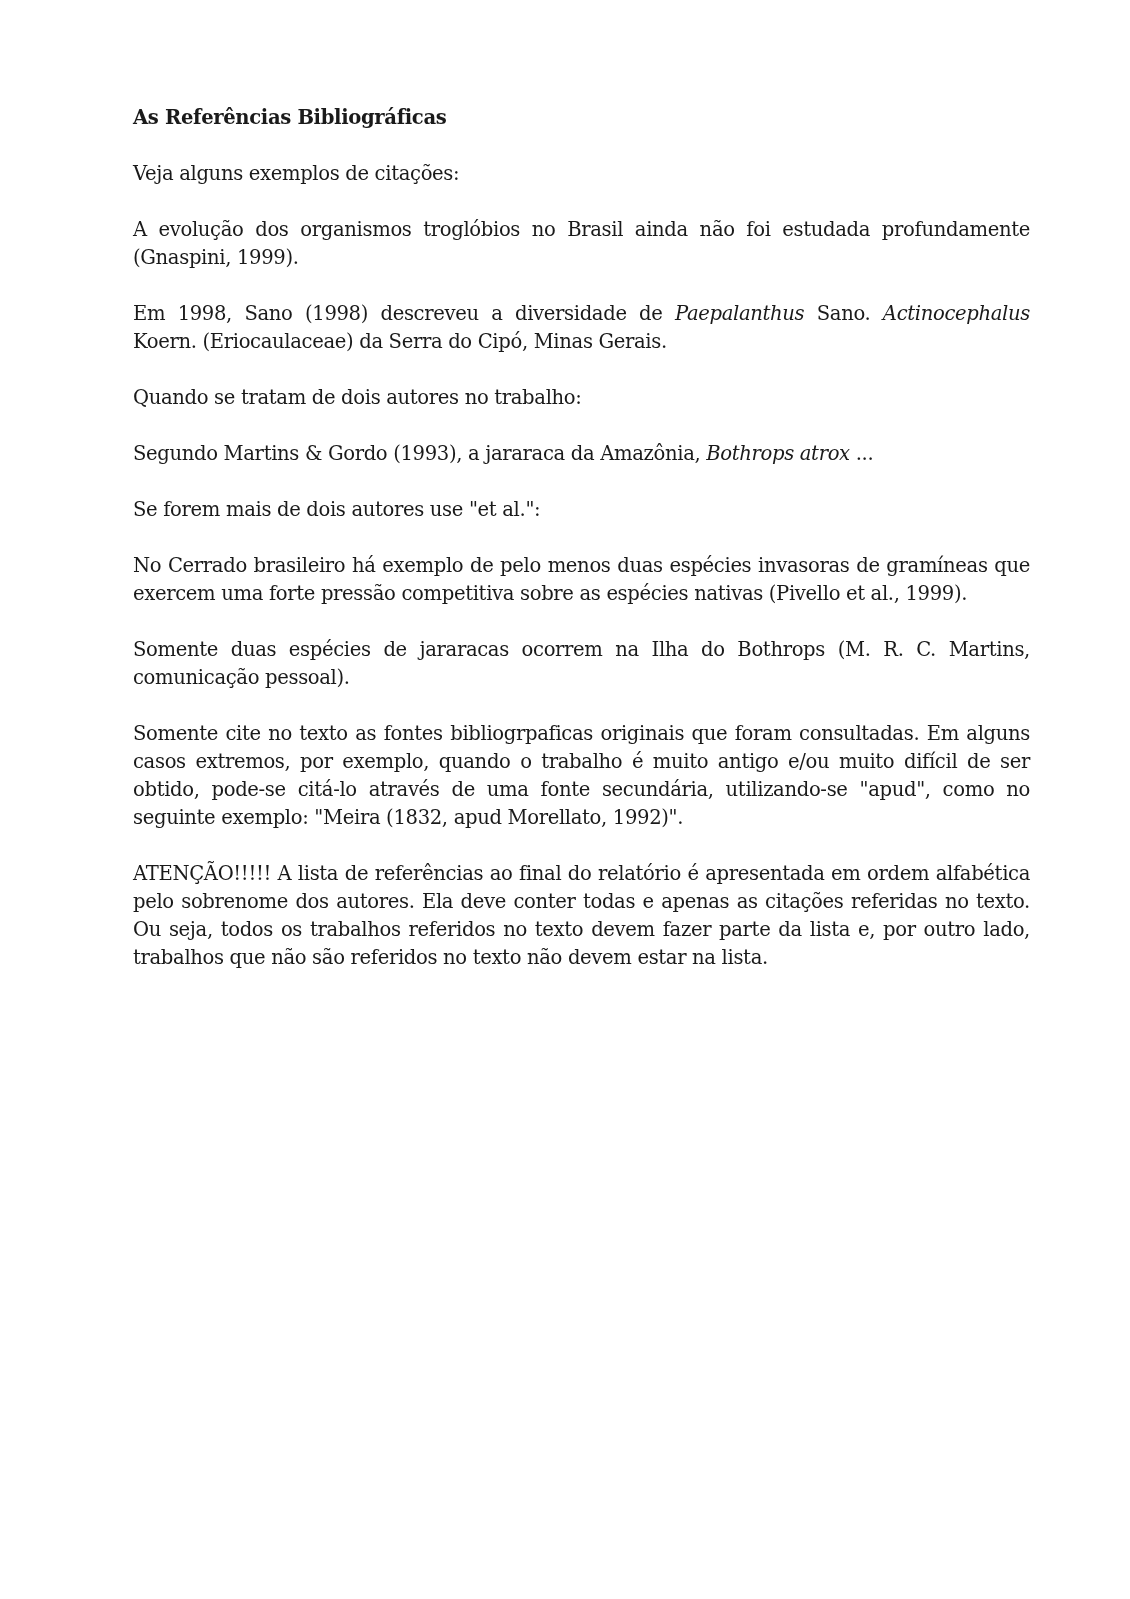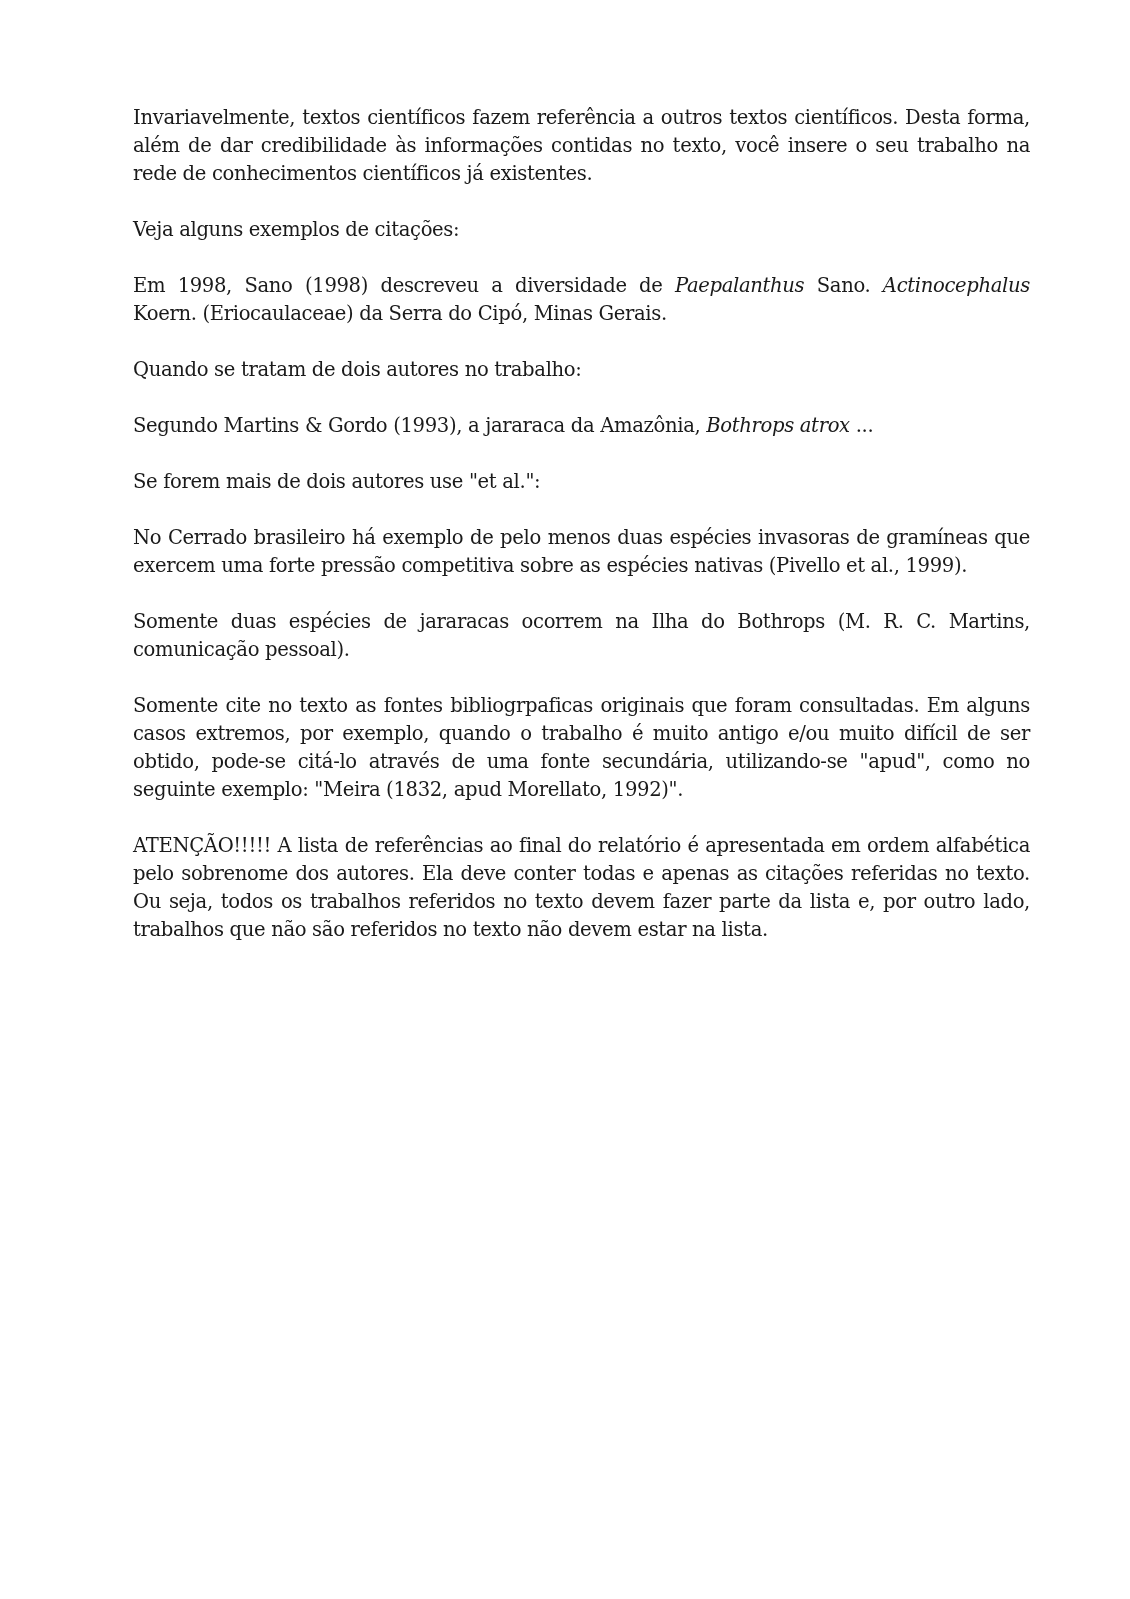--- a/index.html
+++ b/index.html
@@ -26,25 +26,26 @@
       margin: 0 0 28px 0;
       text-align: justify;
       text-align-last: left;
     }
     .para em { }
   </style>
 </head>
 <body>
 
 <div class="page">
+  <p class="title">As Referências Bibliográficas</p>
 
-  <p class="para">Invariavelmente, textos científicos fazem referência a outros textos científicos. Desta forma, além de dar credibilidade às informações contidas no texto, você insere o seu trabalho na rede de conhecimentos científicos já existentes.</p>
 
   <p class="para">Veja alguns exemplos de citações:</p>
 
+  <p class="para">A evolução dos organismos troglóbios no Brasil ainda não foi estudada profundamente (Gnaspini, 1999).</p>
 
   <p class="para"><span>Em 1998, Sano (1998) descreveu a diversidade de </span><em>Paepalanthus</em><span> Sano. </span><em>Actinocephalus</em><span> Koern. (Eriocaulaceae) da Serra do Cipó, Minas Gerais.</span></p>
 
   <p class="para">Quando se tratam de dois autores no trabalho:</p>
 
   <p class="para"><span>Segundo Martins &amp; Gordo (1993), a jararaca da Amazônia, </span><em>Bothrops atrox</em><span> ...</span></p>
 
   <p class="para">Se forem mais de dois autores use "et al.":</p>
 
   <p class="para">No Cerrado brasileiro há exemplo de pelo menos duas espécies invasoras de gramíneas que exercem uma forte pressão competitiva sobre as espécies nativas (Pivello et al., 1999).</p>

